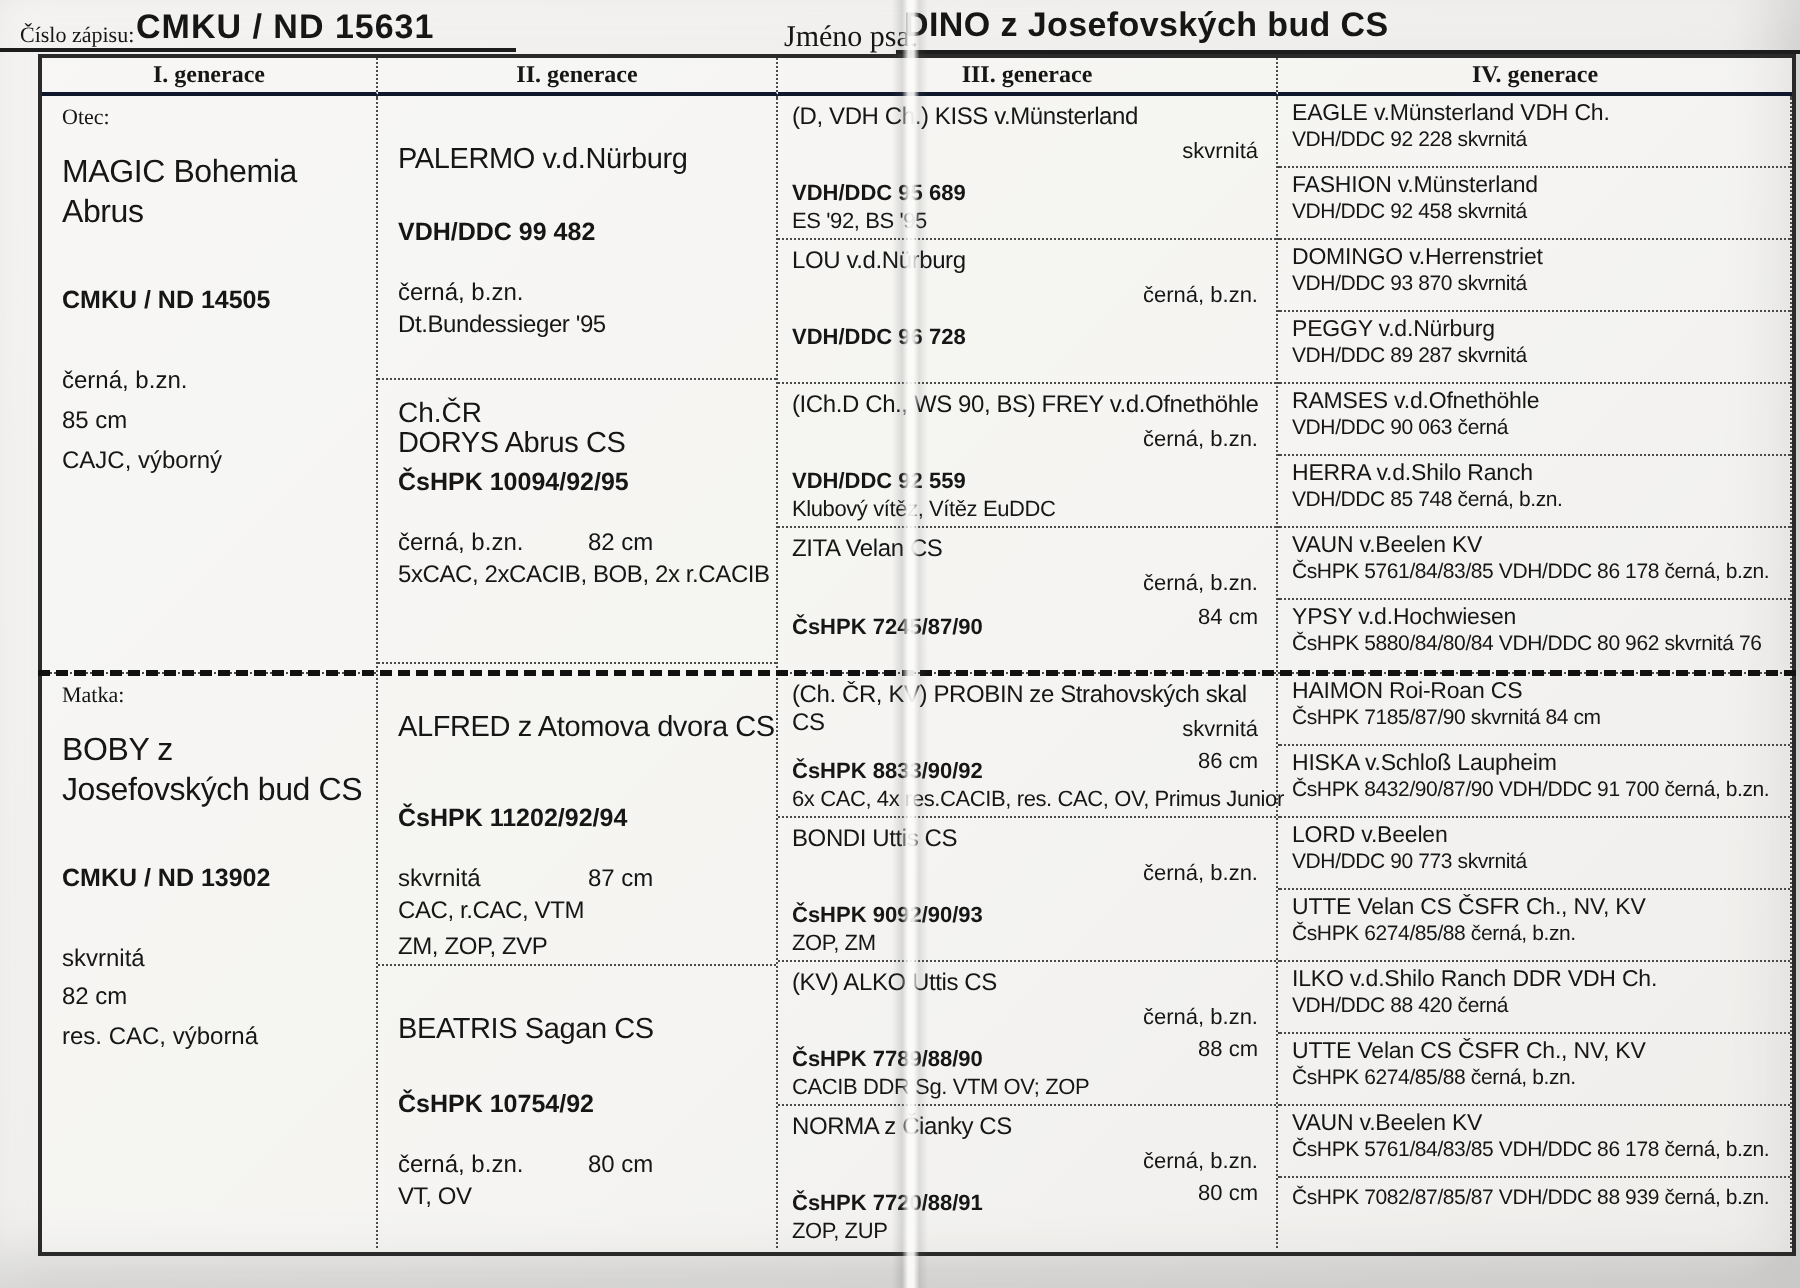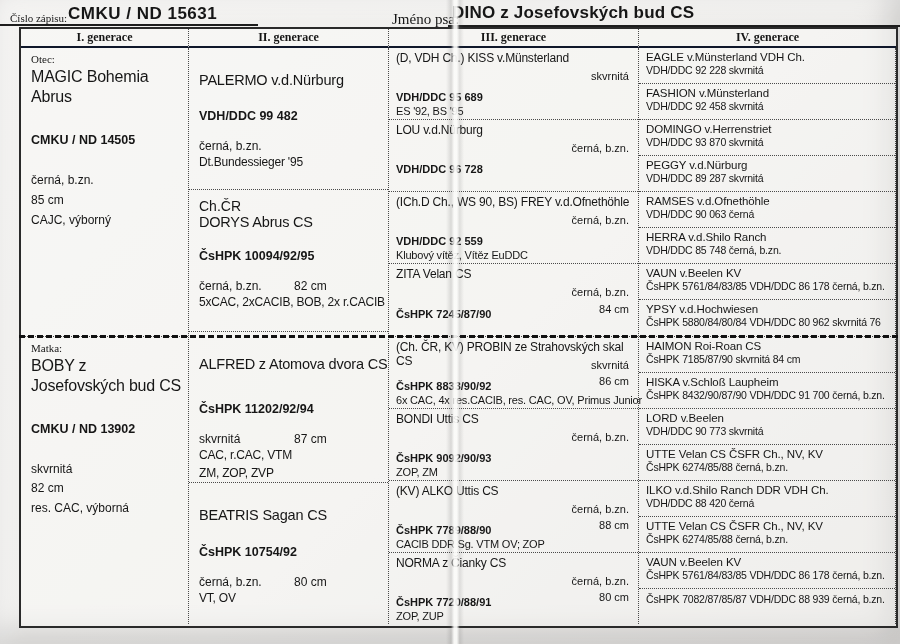--- a/index.html
+++ b/index.html
@@ -31,29 +31,29 @@
   .w1{width:168px;}.w2{width:200px;}.w3{width:250px;}.w4{width:257px;}
   .tbody{display:flex;height:576px;position:relative;}
   .col{display:flex;flex-direction:column;box-sizing:border-box;border-right:1px dotted #4a4a4a;}
   .col:last-child{border-right:none;}
   .cell{flex:1;box-sizing:border-box;border-bottom:1px dotted #4a4a4a;position:relative;overflow:visible;}
   .col .cell:last-child{border-bottom:none;}
   .half-divider{position:absolute;left:-2px;right:-2px;top:287px;border-top:3px dashed #111;z-index:3;}
   
   .g1{padding:5px 4px 0 10px;}
   .g1role{font-family:"Liberation Serif",serif;font-size:11px;}
-  .g1name{margin-top:2px;font-size:16px;letter-spacing:-0.2px;line-height:1.25;}
+  .g1name{margin-top:12px;font-size:16px;letter-spacing:-0.2px;line-height:1.25;}
   .g1reg{margin-top:26px;font-size:12.5px;font-weight:bold;}
   .g1lines{margin-top:24px;font-size:12px;line-height:1.65;}
   
   .g2{padding:8px 4px 0 10px;}
   .g2prefix{height:16px;font-size:14px;}
   .g2name{font-size:14.5px;letter-spacing:-0.2px;white-space:nowrap;}
   .g2reg{font-size:12.5px;font-weight:bold;}
-  .mt-a{margin-top:21px;} .mt-b{margin-top:19px;} .mt-c{margin-top:30px;} .mt-d{margin-top:22px;}
+  .mt-a{margin-top:21px;} .mt-b{margin-top:4px;} .mt-c{margin-top:30px;} .mt-d{margin-top:22px;}
   .g2row{display:flex;margin-top:16px;font-size:12px;}
   .g2color{width:95px;}
   .g2awards{font-size:12px;line-height:1.5;white-space:nowrap;letter-spacing:-0.2px;}
   
   .g3title{position:absolute;top:3px;left:7px;right:4px;font-size:12px;letter-spacing:-0.2px;white-space:nowrap;}
   .g3title.wrap{white-space:normal;line-height:1.2;}
   .g3right{position:absolute;top:20px;right:9px;text-align:right;font-size:11px;line-height:1.5;}
   .g3reg{position:absolute;bottom:16px;left:7px;font-size:11px;font-weight:bold;white-space:nowrap;}
   .g3extra{position:absolute;bottom:2px;left:7px;font-size:11px;white-space:nowrap;letter-spacing:-0.2px;}
   

